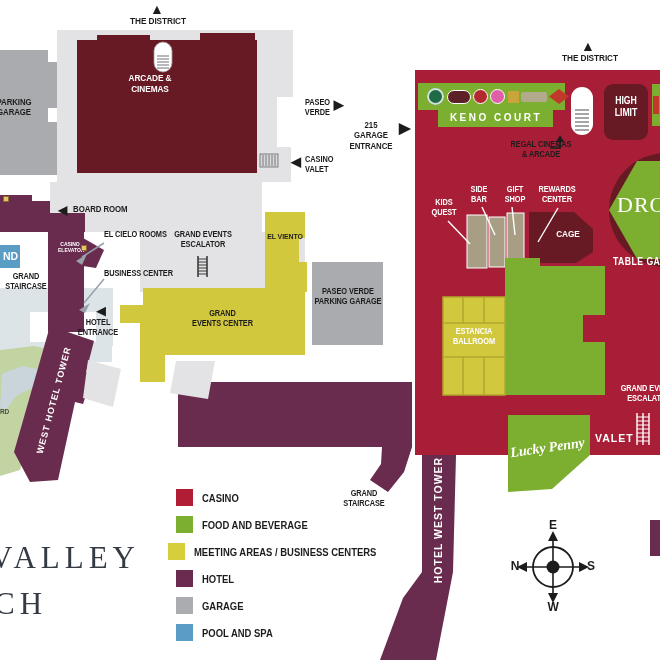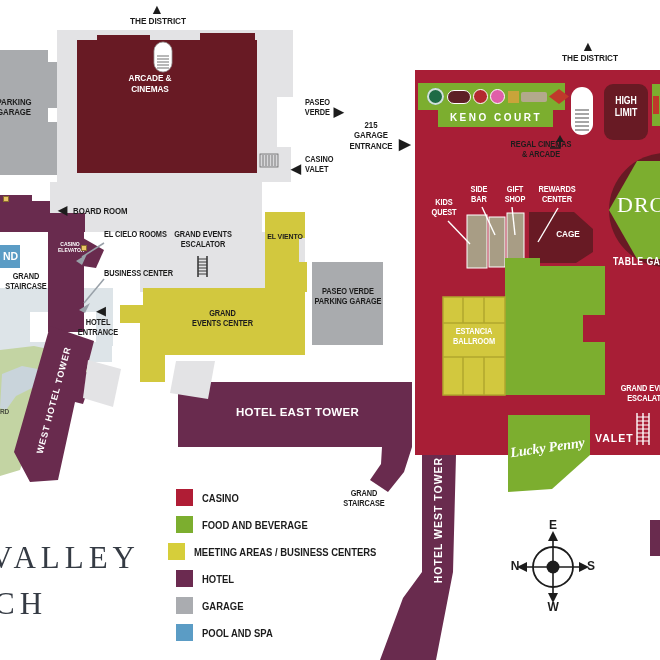--- a/index.html
+++ b/index.html
@@ -18,21 +18,21 @@
 .f-poolg{fill:var(--poolGreen)}
 .f-lagoon{fill:var(--lagoon)}
 .f-tan{fill:var(--tan)}
 .f-white{fill:#fff}
 .lbl{position:absolute;font-weight:700;line-height:1.15;white-space:pre-line;letter-spacing:-.1px}
 .ctr{text-align:center}
 .k{color:var(--ink)}
 .w{color:#fff}
 .cnd{transform:scaleX(.87)}
 .nw{white-space:nowrap}
-.flx{position:absolute;display:flex;align-items:flex-end;gap:2px;font-weight:700;color:var(--ink)}
+.flx{position:absolute;display:flex;align-items:flex-start;gap:2px;font-weight:700;color:var(--ink)}
 .tri{line-height:1;color:var(--ink)}
 .logo-line{position:absolute;font-family:"Liberation Serif",serif;color:var(--logoInk);letter-spacing:5px;white-space:nowrap}
 .legend-row{position:absolute;display:flex;align-items:center;gap:9px}
 .legend-sw{width:17px;height:17px;flex:0 0 17px}
 .legend-tx{font-weight:700;font-size:10.5px;color:var(--ink);white-space:nowrap;transform:scaleX(.9);transform-origin:left center}
 .logo-chip{position:absolute}
 .marker{position:absolute;width:6px;height:6px;background:var(--gold);border:1px solid #8a6d2f}
 </style>
 </head>
 <body>
@@ -276,21 +276,20 @@
 ESCALATOR</div>
 
   <div class="lbl k ctr cnd" style="left:261px;top:232px;width:48px;font-size:8px">EL VIENTO</div>
 
   <div class="lbl k ctr cnd" style="left:175px;top:309px;width:95px;font-size:8.5px">GRAND
 EVENTS CENTER</div>
 
   <div class="lbl k ctr cnd" style="left:308px;top:287px;width:80px;font-size:8.5px">PASEO VERDE
 PARKING GARAGE</div>
 
-  <div class="lbl w ctr" style="left:215px;top:406px;width:165px;font-size:11.5px;letter-spacing:.3px">HOTEL EAST TOWER</div>
 
   <div class="lbl w ctr nw" style="left:-11px;top:395px;width:130px;font-size:9px;letter-spacing:1px;transform:rotate(-75deg)">WEST HOTEL TOWER</div>
 
   <div class="lbl k ctr cnd" style="left:328px;top:489px;width:72px;font-size:8.5px">GRAND
 STAIRCASE</div>
 
   <span class="tri" style="position:absolute;left:581px;top:39px;font-size:14px">▲</span>
   <div class="lbl k ctr cnd" style="left:545px;top:53px;width:90px;font-size:9.5px">THE DISTRICT</div>
 
   <div class="logo-chip" style="left:424px;top:86px;width:150px;height:24px">

